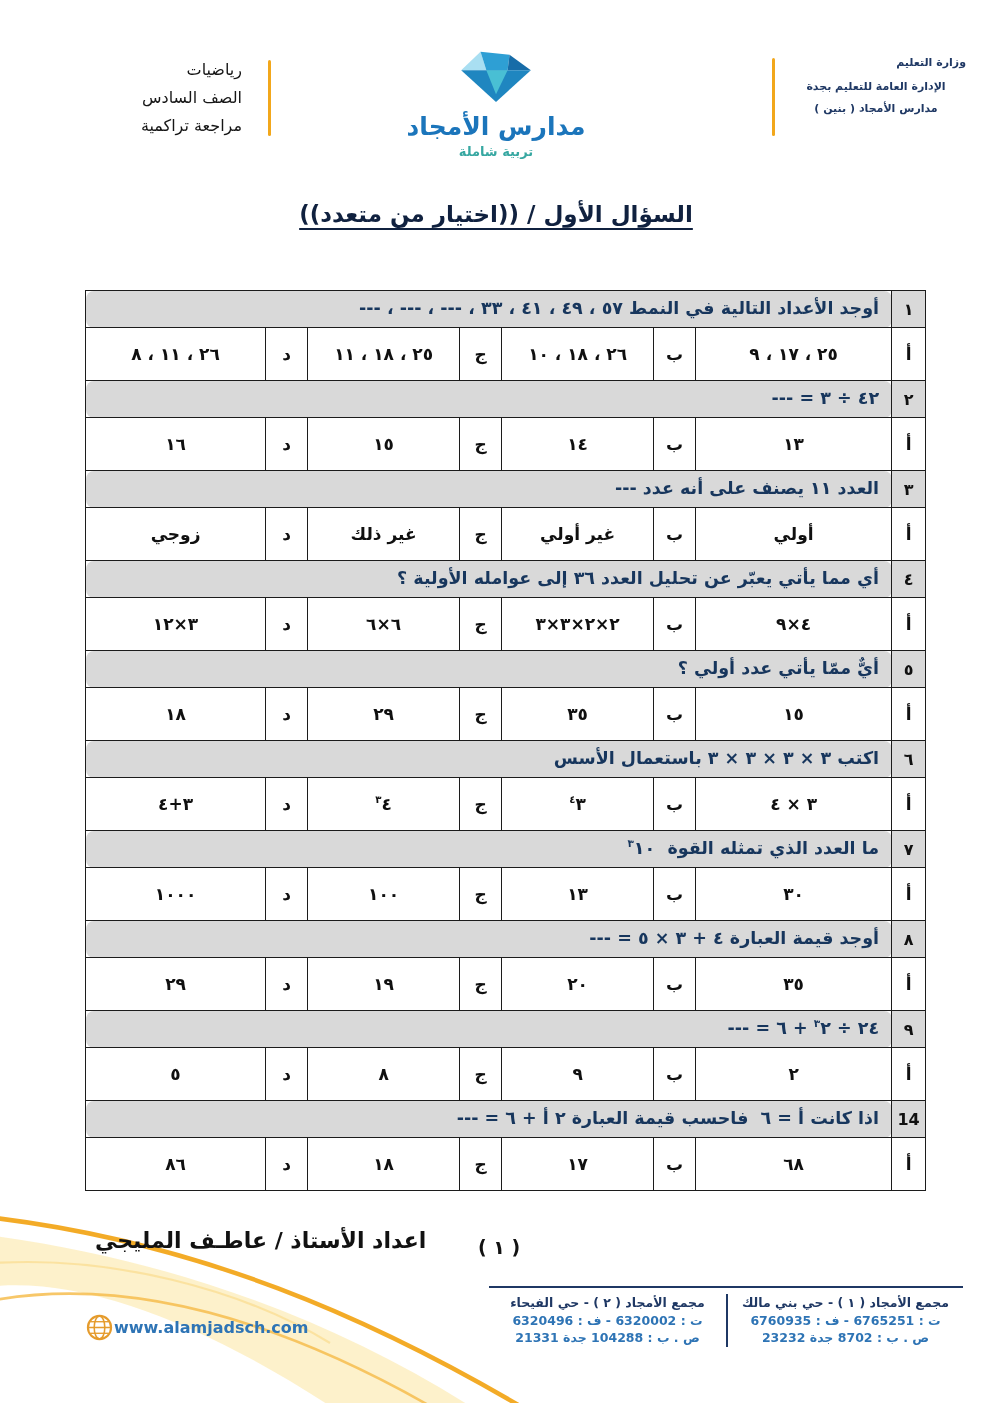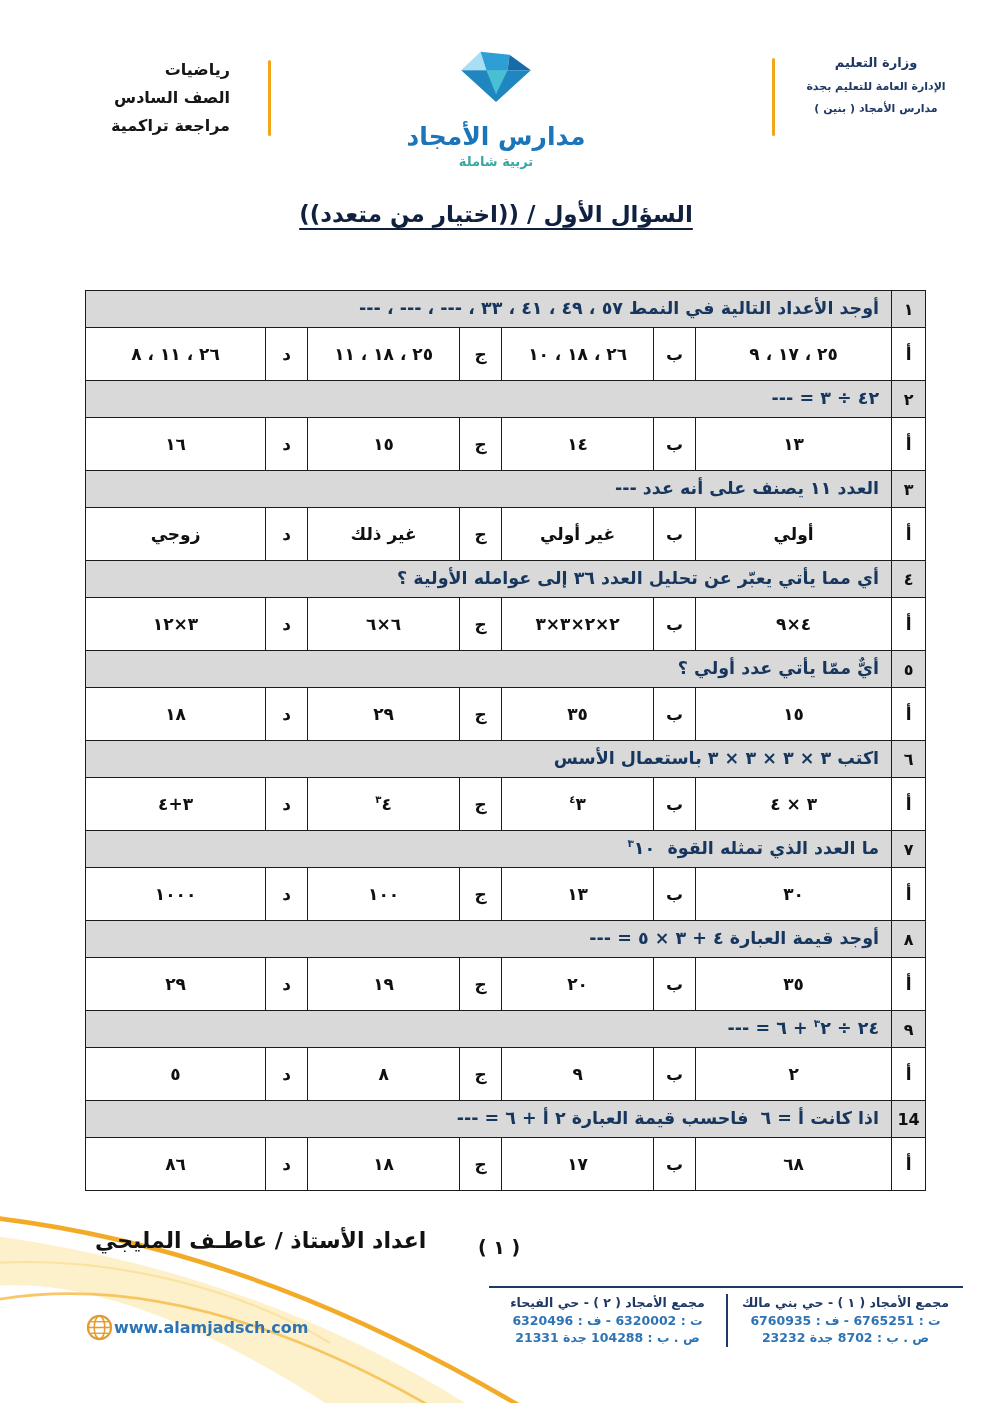--- a/index.html
+++ b/index.html
@@ -9,43 +9,43 @@
     --logo-blue:#1B75BB;
     --teal:#38A8A2;
     --table-gray:#D9D9D9;
     --question-blue:#17365D;
   }
   *{margin:0;padding:0;box-sizing:border-box;}
   body{background:#ffffff;font-family:"DejaVu Sans","Liberation Sans",sans-serif;}
   .page{position:relative;width:992px;height:1403px;margin:0 auto;background:#fff;overflow:hidden;direction:rtl;}
 
   
-  .hdr-left{position:absolute;top:56px;left:54px;width:176px;text-align:right;color:#161616;font-weight:bold;}
+  .hdr-left{position:absolute;top:56px;left:66px;width:176px;text-align:right;color:#161616;font-weight:normal;}
   .hdr-left div{font-size:16px;line-height:28px;}
   .vline{position:absolute;width:3px;background:var(--accent-orange);border-radius:2px;}
   .vline-left{left:268px;top:60px;height:76px;}
   .vline-right{left:772px;top:58px;height:78px;}
   .logo{position:absolute;top:44px;left:0;right:0;margin:auto;width:260px;text-align:center;}
-  .logo-name{font-size:25px;font-weight:bold;color:var(--logo-blue);line-height:30px;margin-top:14px;}
+  .logo-name{font-size:25px;font-weight:bold;color:var(--logo-blue);line-height:30px;margin-top:4px;}
   .logo-tag{font-size:13px;font-weight:bold;color:var(--teal);letter-spacing:6px;margin-top:2px;}
   .hdr-right{position:absolute;top:50px;left:786px;width:180px;text-align:center;color:var(--navy);font-weight:bold;}
-  .hdr-right .min1{font-size:13px;line-height:26px;}
+  .hdr-right .min1{font-size:11px;line-height:26px;text-align:right;}
   .hdr-right .min2,.hdr-right .min3{font-size:11px;line-height:22px;}
 
   
   .title{position:absolute;top:201px;left:0;width:100%;text-align:center;
          font-size:23px;font-weight:bold;color:#10213f;
          text-decoration:underline;text-decoration-thickness:2px;text-underline-offset:6px;}
 
   
   table.quiz{position:absolute;top:290px;left:85px;width:840px;border-collapse:collapse;table-layout:fixed;background:#fff;}
   .quiz td{border:1.4px solid #1c1c1c;vertical-align:middle;}
   .q-row td{background:var(--table-gray);height:37px;}
   .qnum{text-align:center;font-weight:bold;font-size:16px;color:#111;}
-  .qtext{text-align:right;padding:3px 12px;font-size:17.5px;font-weight:bold;color:var(--question-blue);line-height:1.45;}
+  .qtext{text-align:right;padding:3px 12px;font-size:17.5px;font-weight:bold;color:var(--question-blue);line-height:1.45;border-radius:8px;}
   .a-row td{height:53px;background:#fff;}
   .choice-label{text-align:center;font-weight:bold;font-size:17px;color:#101010;}
   .choice-val{text-align:center;font-size:17px;font-weight:bold;color:#101010;padding:2px 4px;}
   .quiz sup{font-size:0.6em;line-height:0;}
 
   
   .prepared{position:absolute;top:1228px;left:95px;font-size:22px;font-weight:bold;color:#121212;z-index:3;}
   .pagenum{position:absolute;top:1236px;left:478px;font-size:19px;font-weight:bold;color:#121212;z-index:3;}
   .contact{position:absolute;top:1286px;left:489px;width:474px;border-top:2px solid var(--navy);
            display:flex;padding-top:6px;z-index:3;}

